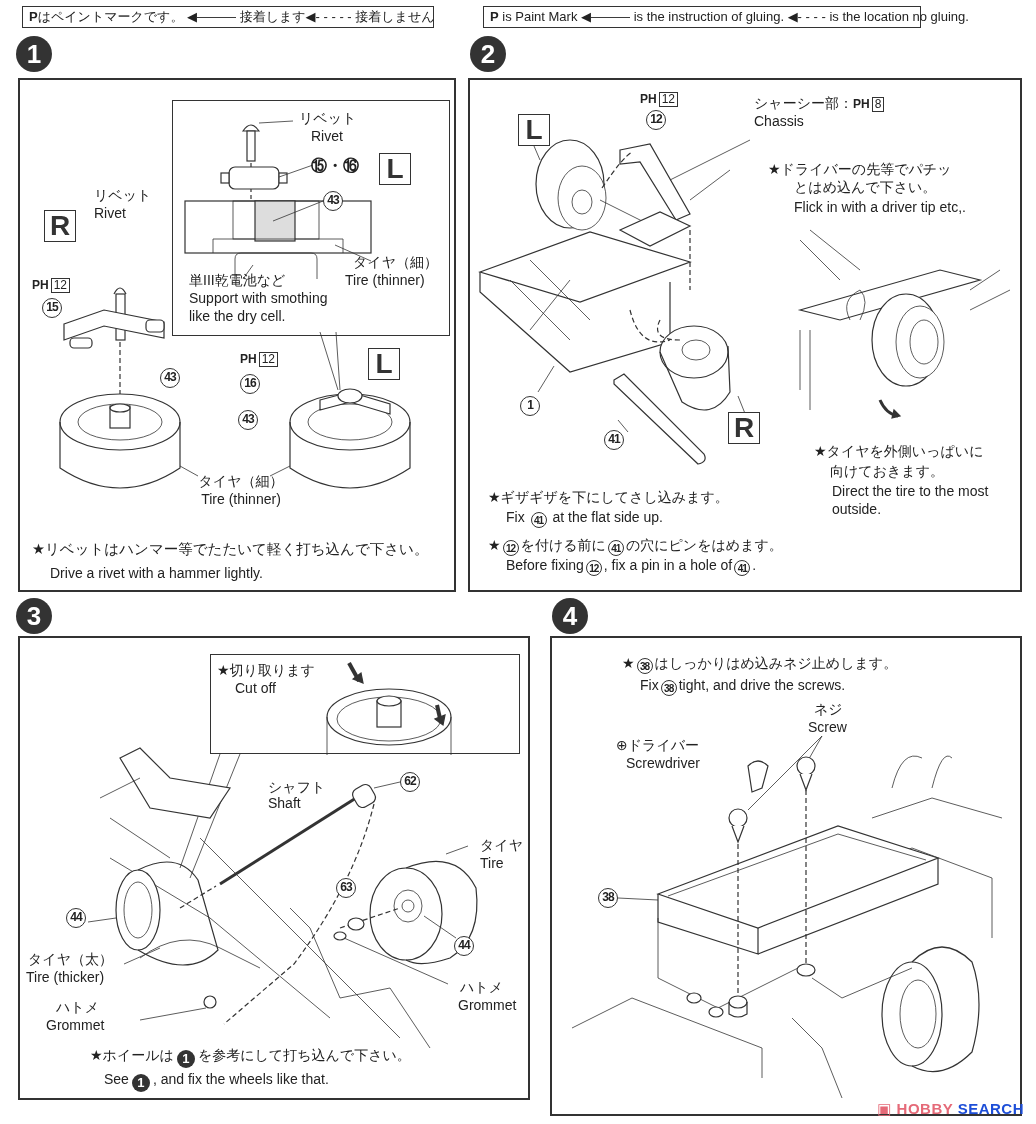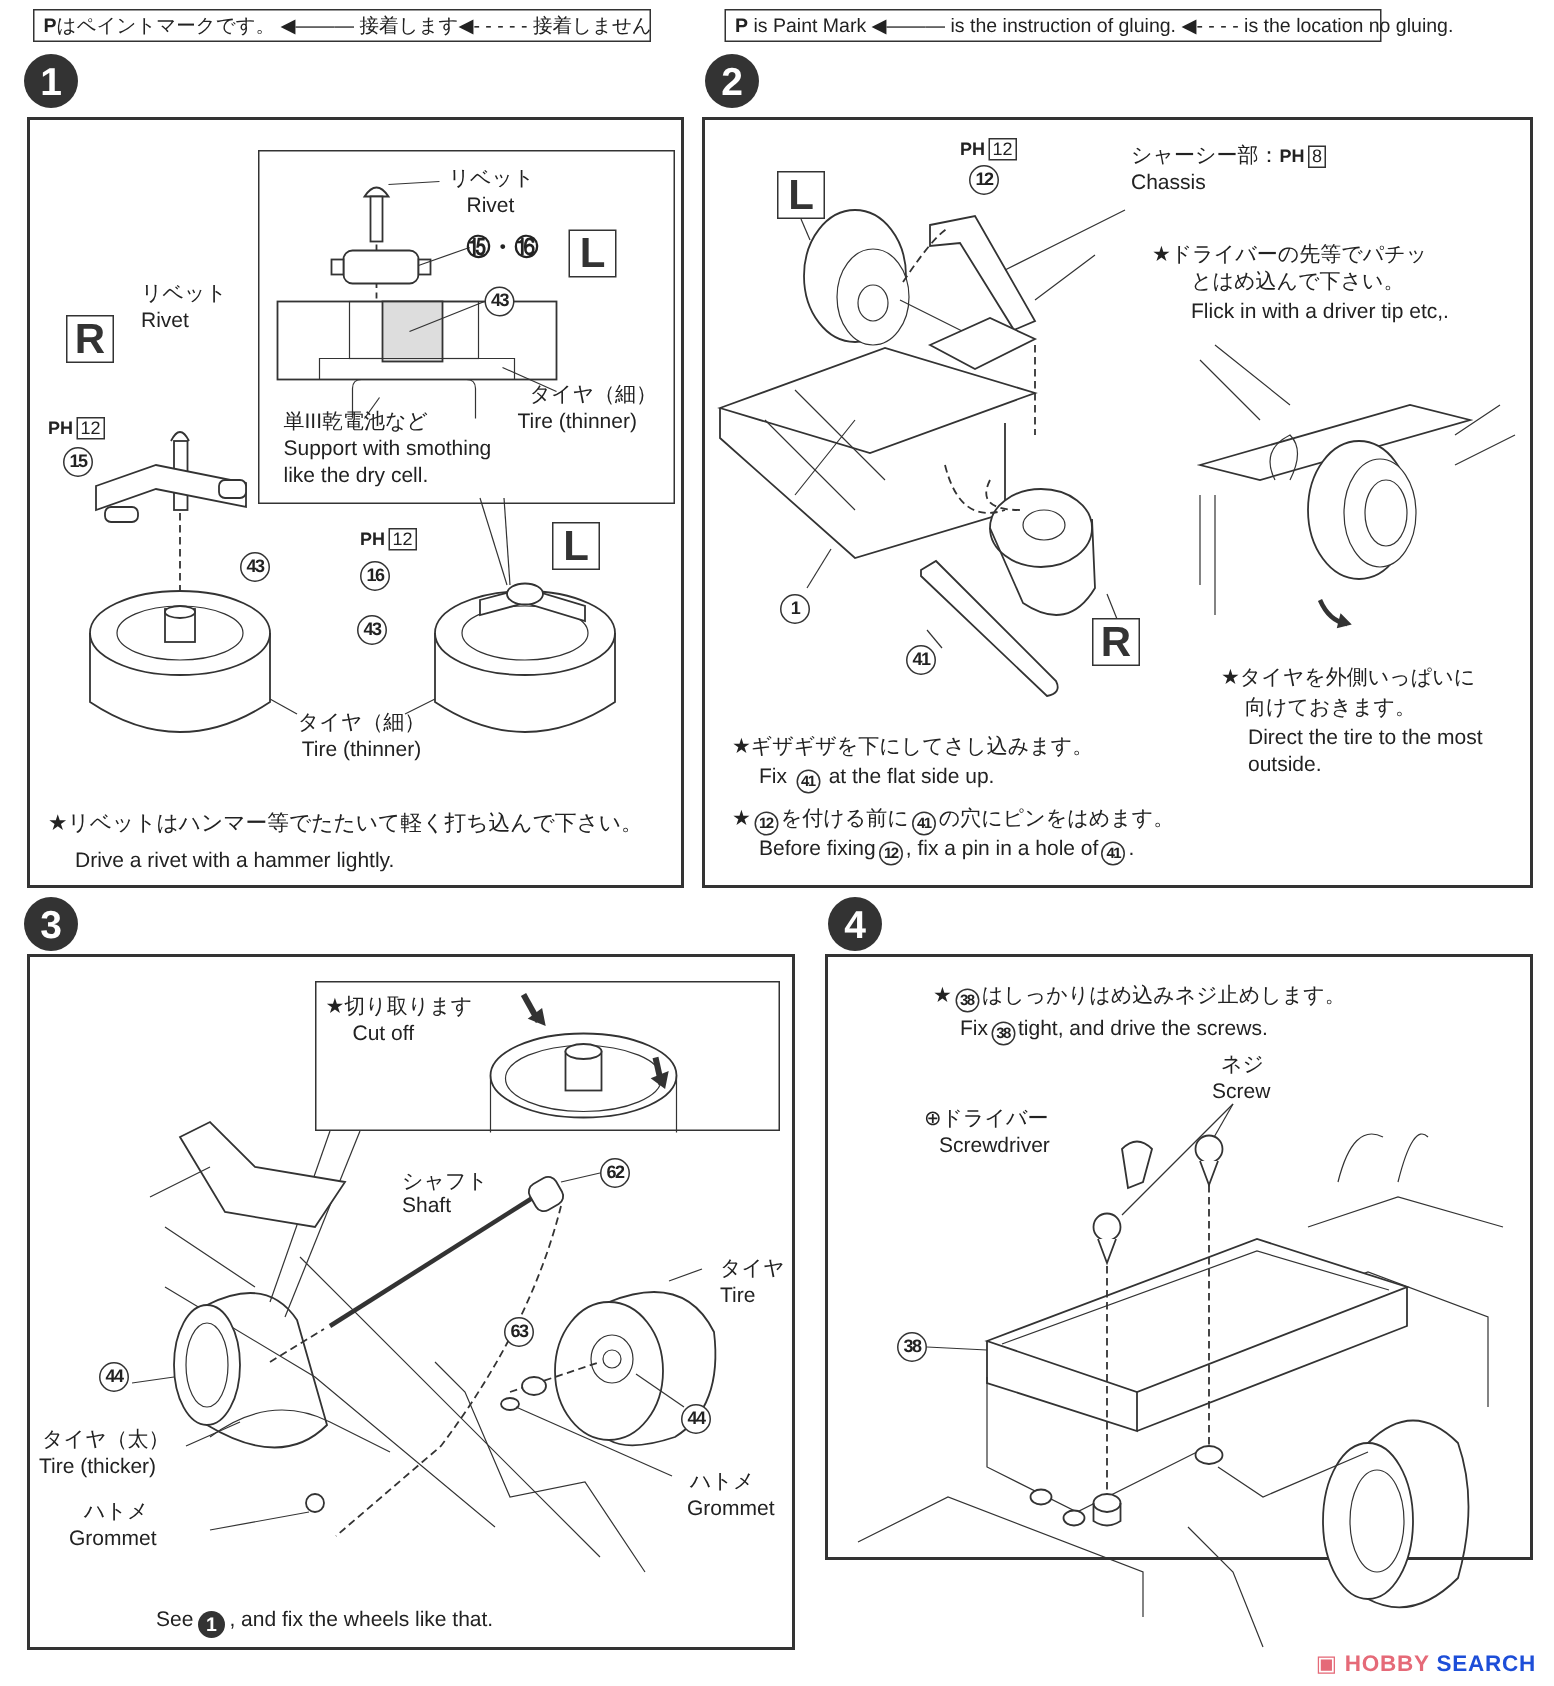--- a/index.html
+++ b/index.html
@@ -255,25 +255,26 @@
   <div class="pnum" style="left:316px;top:240px;">63</div>
   <div class="pnum" style="left:434px;top:298px;">44</div>
   <div class="pnum" style="left:46px;top:270px;">44</div>
   <div class="txt" style="left:440px;top:340px;">ハトメ</div>
   <div class="txt" style="left:438px;top:358px;">Grommet</div>
   <div class="txt" style="left:8px;top:312px;">タイヤ（太）</div>
   <div class="txt" style="left:6px;top:330px;">Tire (thicker)</div>
   <div class="txt" style="left:36px;top:360px;">ハトメ</div>
   <div class="txt" style="left:26px;top:378px;">Grommet</div>
 
+  <div class="txt" style="left:70px;top:408px;"><span>★ホイールは</span><span class="dark-inline">1</span><span>を参考にして打ち込んで下さい。</span></div>
   <div class="txt" style="left:84px;top:432px;"><span>See</span><span class="dark-inline">1</span><span>, and fix the wheels like that.</span></div>
 </div>
 
 <div class="step-num" style="left:552px;top:598px;">4</div>
-<div class="panel" style="left:550px;top:636px;width:472px;height:404px;">
+<div class="panel" style="left:550px;top:636px;width:472px;height:480px;">
   <div class="txt" style="left:70px;top:16px;"><span>★</span><span class="circ-inline">38</span><span>はしっかりはめ込みネジ止めします。</span></div>
   <div class="txt" style="left:88px;top:38px;"><span>Fix</span><span class="circ-inline">38</span><span>tight, and drive the screws.</span></div>
   <div class="txt" style="left:262px;top:62px;">ネジ</div>
   <div class="txt" style="left:256px;top:80px;">Screw</div>
   <div class="txt" style="left:64px;top:98px;">⊕ドライバー</div>
   <div class="txt" style="left:74px;top:116px;">Screwdriver</div>
   <div class="pnum" style="left:46px;top:250px;">38</div>
 
   <svg class="art" width="472" height="460" style="left:0;top:0;">
     <line x1="66" y1="260" x2="106" y2="262" class="thin"></line>

